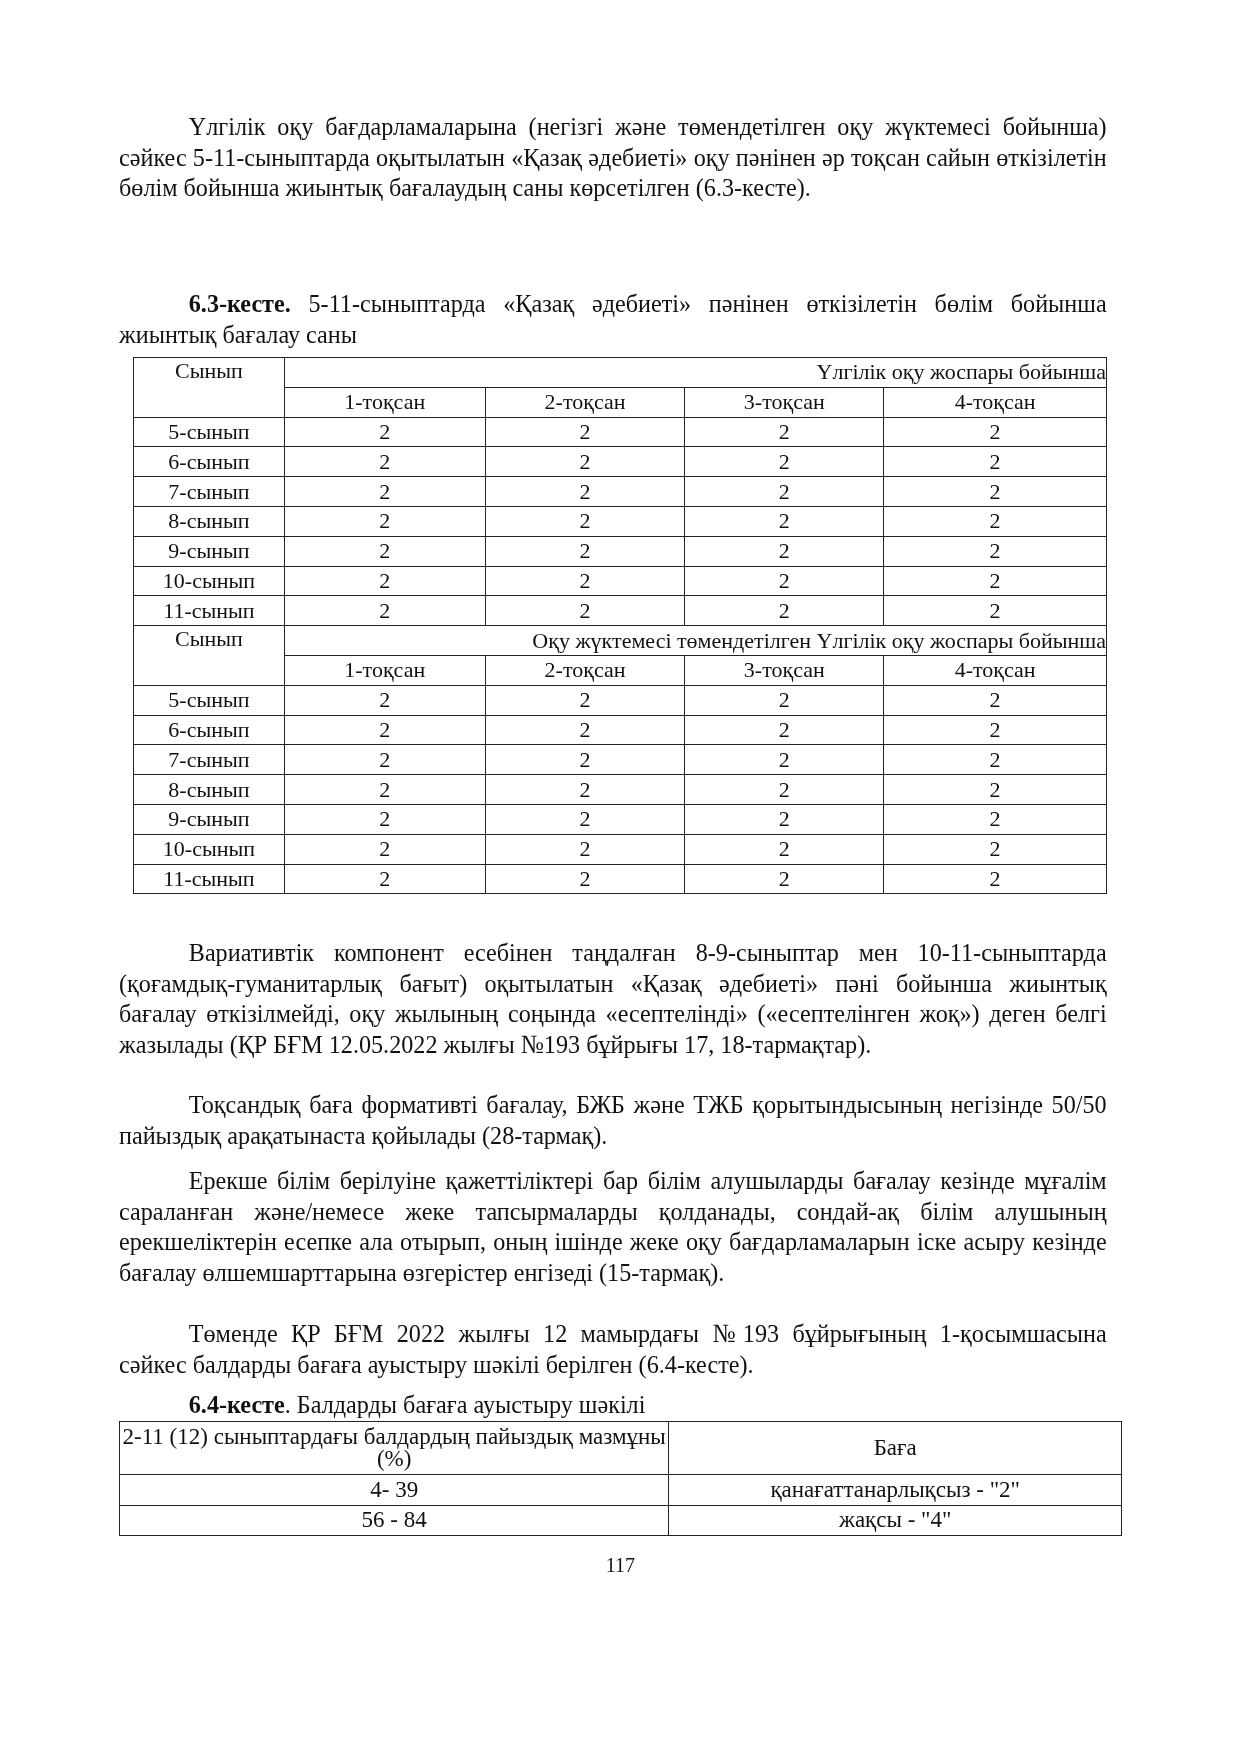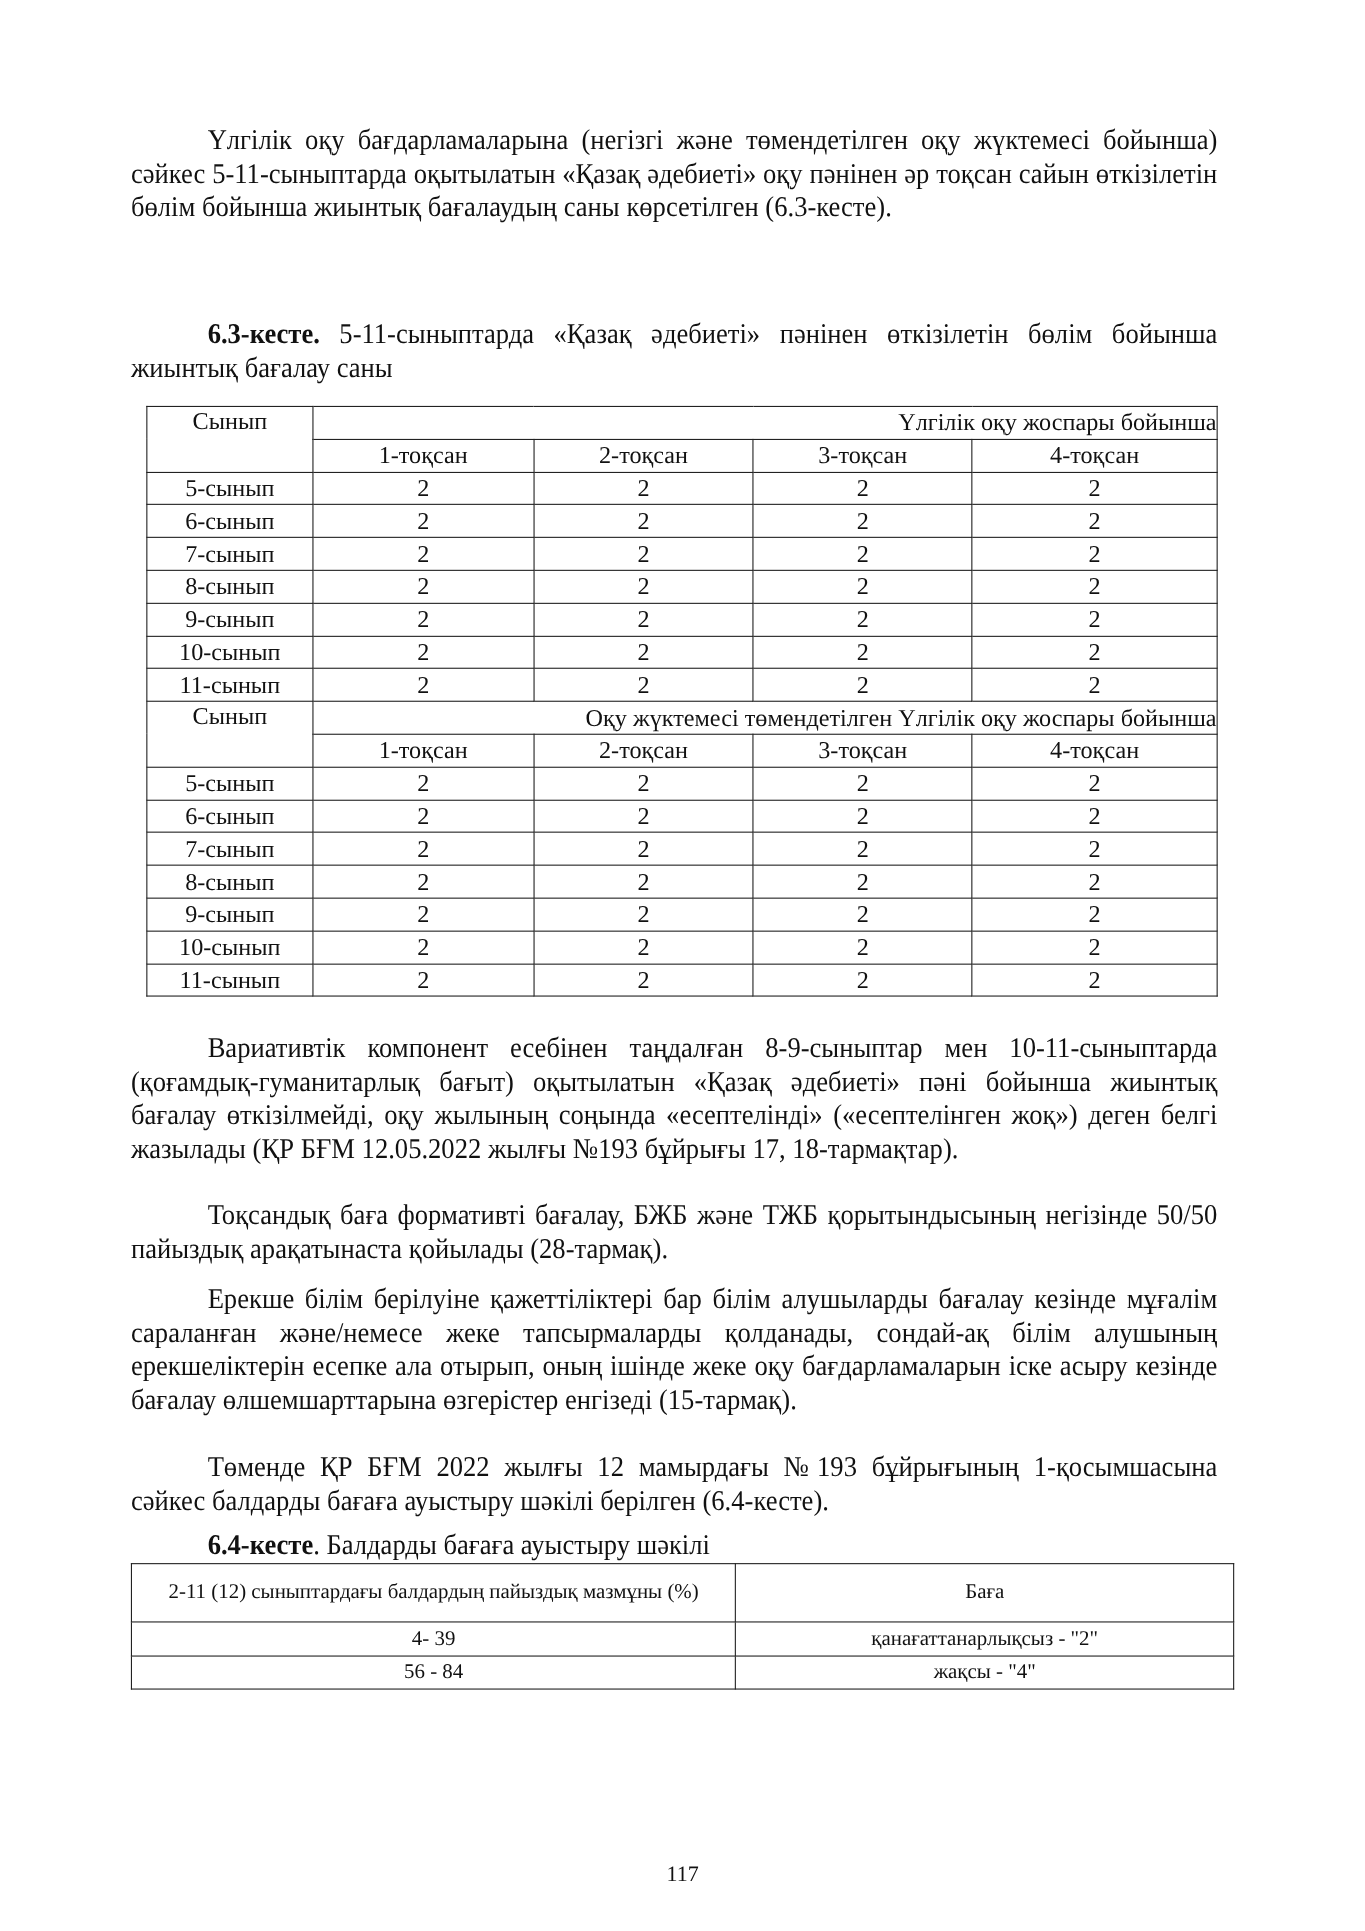--- a/index.html
+++ b/index.html
@@ -18,27 +18,27 @@
     }
     .caption {
       position: absolute; left: 119px; width: 1062px; margin: 0;
       font-size: 26px; line-height: 30.5px; text-align: justify;
       text-indent: 75px;
       transform: scaleX(0.93); transform-origin: left top;
     }
     .caption b { font-weight: bold; }
     table { border-collapse: collapse; position: absolute; }
     td, th { border: 1.4px solid #222; padding: 0; font-weight: normal; text-align: center; }
-    #t63 { left: 133px; top: 369px; width: 974px; font-size: 22px; }
+    #t63 { left: 133px; top: 357px; width: 974px; font-size: 22px; }
     #t63 td { height: 28.8px; line-height: 26px; }
     #t63 .grp { line-height: 26px; text-align: right; }
-    #t64 { left: 119px; top: 1421px; width: 1003px; font-size: 19px; }
+    #t64 { left: 119px; top: 1421px; width: 1003px; font-size: 23px; }
     #t64 td { height: 29.5px; line-height: 22px; }
     #t64 .hdr { height: 52px; }
-    .pageno { position: absolute; left: 0; width: 1241px; top: 1693px; text-align: center; font-size: 20px; }
+    .pageno { position: absolute; left: 0; width: 1241px; top: 1554px; text-align: center; font-size: 20px; }
   </style>
 </head>
 <body>
 
 <div class="page">
 
   <p class="para" style="top:112px;">Үлгілік оқу бағдарламаларына (негізгі және төмендетілген оқу жүктемесі бойынша) сәйкес 5-11-сыныптарда оқытылатын «Қазақ әдебиеті» оқу пәнінен әр тоқсан сайын өткізілетін бөлім бойынша жиынтық бағалаудың саны көрсетілген (6.3-кесте).</p>
 
   <p class="caption" style="top:289px;"><b>6.3-кесте.</b><span> 5-11-сыныптарда «Қазақ әдебиеті» пәнінен өткізілетін бөлім бойынша жиынтық бағалау саны</span></p>
 

